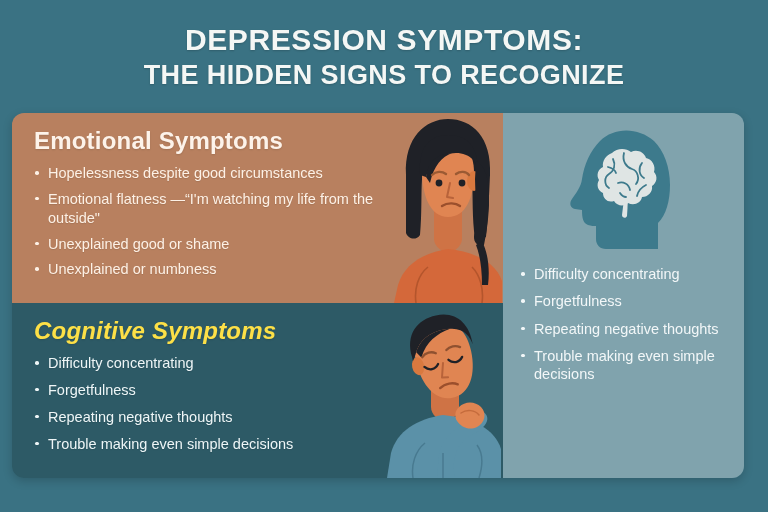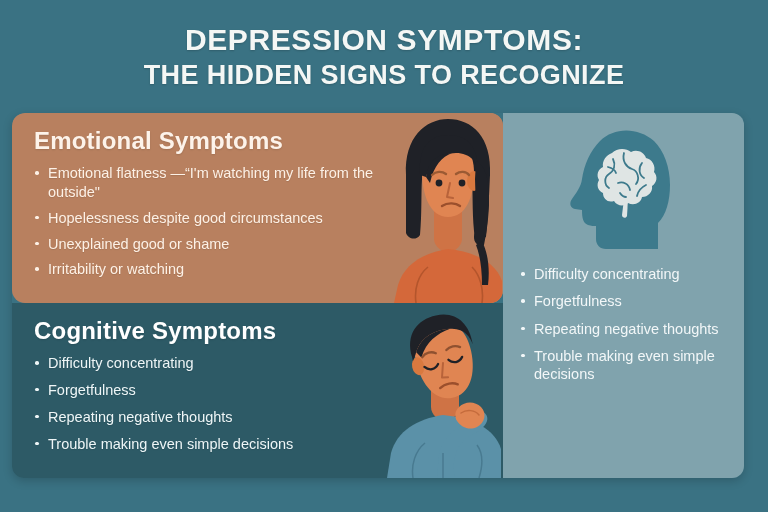--- a/index.html
+++ b/index.html
@@ -61,21 +61,20 @@
     flex-direction:column;
   }
 
   .panel{
     position:relative;
     overflow:hidden;
   }
   .panel-emotional{
     height:190px;
     background:#b8805f;
-    border-radius:13px;
   }
   .panel-cognitive{
     height:175px;
     background:#2d5a66;
   }
 
   .panel-text{
     position:relative;
     z-index:3;
     padding:14px 10px 0 22px;
@@ -83,21 +82,21 @@
   }
 
   .panel-heading{
     font-size:24px;
     font-weight:bold;
     color:#fdf3ea;
     letter-spacing:0.2px;
     margin-bottom:9px;
     text-shadow:0 1px 2px rgba(0,0,0,0.12);
   }
-  .panel-cognitive .panel-heading{ color:#ffffff; }
+  .panel-cognitive .panel-heading{ color:#fde047;font-style:italic; }
 
   ul.bullets{ list-style:none; }
   ul.bullets li{
     position:relative;
     padding-left:14px;
     font-size:14.5px;
     line-height:1.30;
     color:#fdf1e6;
     margin-bottom:7px;
     text-shadow:0 1px 1px rgba(0,0,0,0.10);
@@ -205,24 +204,24 @@
 
           <path d="M38 190 C36 176 40 162 50 154" stroke="#b4552c" stroke-width="1.6" fill="none"></path>
           <path d="M104 190 C106 176 102 162 94 154" stroke="#b4552c" stroke-width="1.6" fill="none"></path>
 
           <path d="M104 128 C110 140 112 156 110 172 L104 172 C104 156 102 142 98 132 Z" fill="#1f2127"></path>
         </svg>
 
         <div class="panel-text">
           <div class="panel-heading">Emotional Symptoms</div>
           <ul class="bullets">
+            <li>Hopelessness despite good circumstances</li>
             <li>Emotional flatness —“I'm watching my life from the outside"</li>
-            <li>Hopelessness despite good circumstances</li>
             <li>Unexplained good or shame</li>
-            <li>Irritability or watching</li>
+            <li>Unexplained or numbness</li>
           </ul>
         </div>
       </div>
 
       <div class="panel panel-cognitive">
 
         <svg class="illus illus-man" viewBox="0 0 118 175" preserveAspectRatio="xMidYMax meet">
           <rect x="0" y="0" width="118" height="175" fill="#2d5a66"></rect>
 
           <path d="M48 78 L76 78 L76 104 C76 112 68 118 62 118 C56 118 48 112 48 104 Z" fill="#cf7345"></path>

